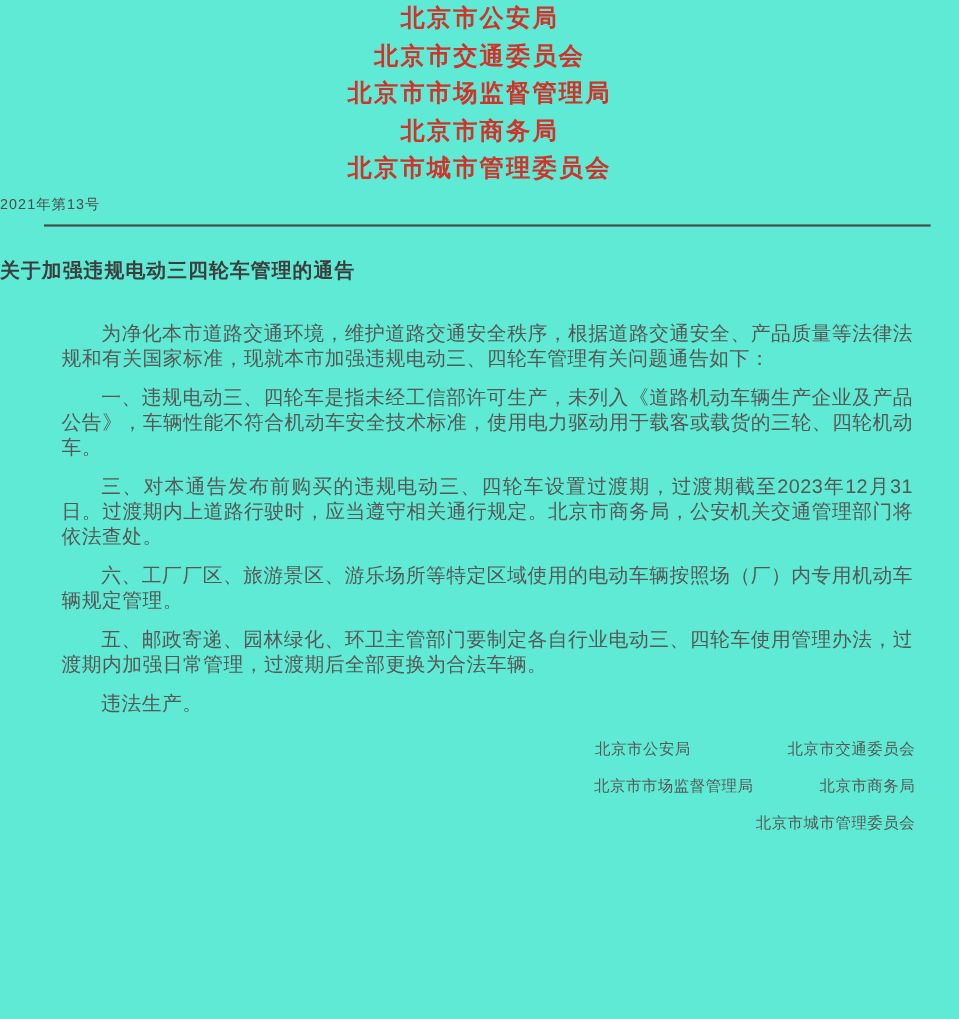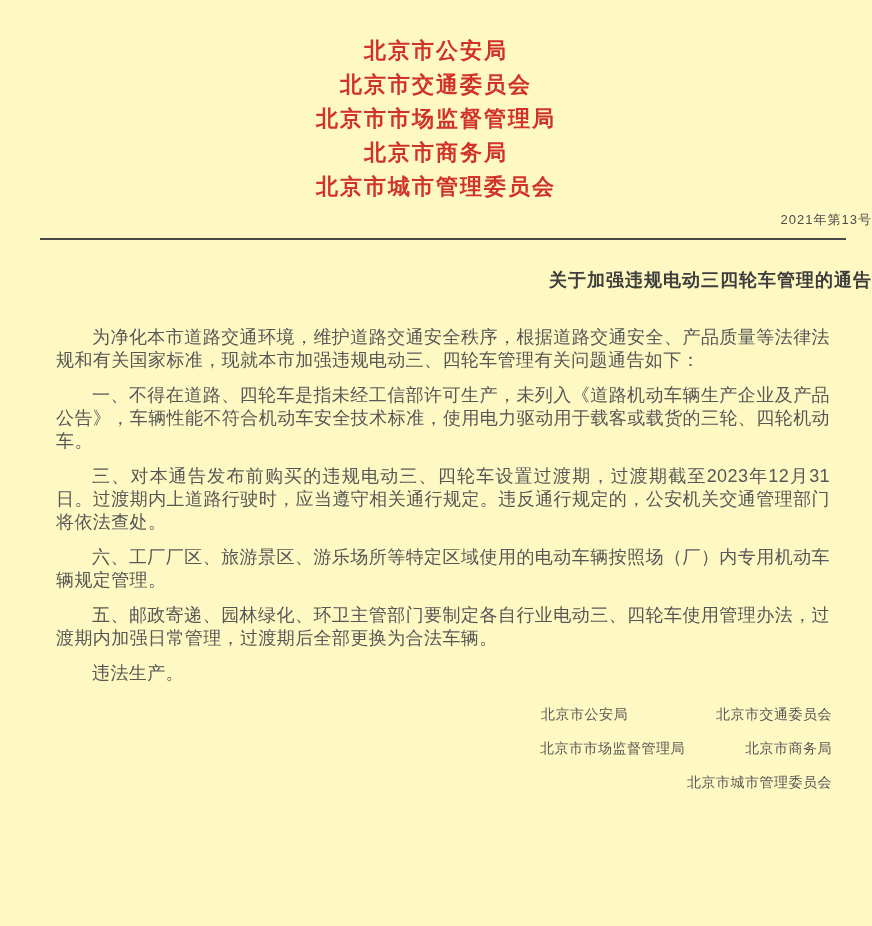--- a/index.html
+++ b/index.html
@@ -1,50 +1,49 @@
 <!DOCTYPE html>
 <html style="--header-red: #d1322a; --body-text: #575757; --title-text: #3d3d3d; --rule: #4a4a4a;"><head>
 <meta charset="utf-8">
 <style>
   html,body{margin:0;padding:0;background:#ffffff;}
   .page{
     position:relative;
     width:872px;height:926px;
     margin:0 auto;
-    background:#fef9c3;
+    background:#5eead4;
     box-sizing:border-box;
-    padding-top:34px;
     overflow:hidden;
     font-family:"Liberation Sans","DejaVu Sans",sans-serif;
   }
   .agency-header{margin:0;}
   .agency{
     text-align:center;
     color:var(--header-red,#d1322a);
     font-size:22px;
     font-weight:700;
     line-height:34px;
     letter-spacing:2px;
   }
   .doc-number{
-    text-align:right;
+    text-align:left;
     font-size:13px;
     color:#4c4c4c;
     margin-top:7px;
     line-height:18px;
     letter-spacing:1px;
   }
   .rule{
     border:none;
     border-top:2px solid var(--rule,#4a4a4a);
     margin:9px 26px 0 40px;
     height:0;
   }
   .title{
-    text-align:right;
+    text-align:left;
     font-size:18px;
     font-weight:600;
     color:var(--title-text,#3d3d3d);
     margin:27px 0 0 0;
     line-height:26px;
     letter-spacing:1px;
   }
   .body{
     margin-top:33px;
     padding:0 42px 0 56px;
@@ -80,22 +79,22 @@
   </header>
 
   <div class="doc-number">2021年第13号</div>
 
   <hr class="rule">
 
   <h1 class="title">关于加强违规电动三四轮车管理的通告</h1>
 
   <main class="body">
     <p class="para">为净化本市道路交通环境，维护道路交通安全秩序，根据道路交通安全、产品质量等法律法规和有关国家标准，现就本市加强违规电动三、四轮车管理有关问题通告如下：</p>
-    <p class="para">一、不得在道路、四轮车是指未经工信部许可生产，未列入《道路机动车辆生产企业及产品公告》，车辆性能不符合机动车安全技术标准，使用电力驱动用于载客或载货的三轮、四轮机动车。</p>
-    <p class="para">三、对本通告发布前购买的违规电动三、四轮车设置过渡期，过渡期截至2023年12月31日。过渡期内上道路行驶时，应当遵守相关通行规定。违反通行规定的，公安机关交通管理部门将依法查处。</p>
+    <p class="para">一、违规电动三、四轮车是指未经工信部许可生产，未列入《道路机动车辆生产企业及产品公告》，车辆性能不符合机动车安全技术标准，使用电力驱动用于载客或载货的三轮、四轮机动车。</p>
+    <p class="para">三、对本通告发布前购买的违规电动三、四轮车设置过渡期，过渡期截至2023年12月31日。过渡期内上道路行驶时，应当遵守相关通行规定。北京市商务局，公安机关交通管理部门将依法查处。</p>
     <p class="para">六、工厂厂区、旅游景区、游乐场所等特定区域使用的电动车辆按照场（厂）内专用机动车辆规定管理。</p>
     <p class="para">五、邮政寄递、园林绿化、环卫主管部门要制定各自行业电动三、四轮车使用管理办法，过渡期内加强日常管理，过渡期后全部更换为合法车辆。</p>
     <p class="para">违法生产。</p>
   </main>
 
   <div class="signatures">
     <div class="sig-row r1">
       <span class="sig">北京市公安局</span>
       <span class="sig">北京市交通委员会</span>
     </div>

